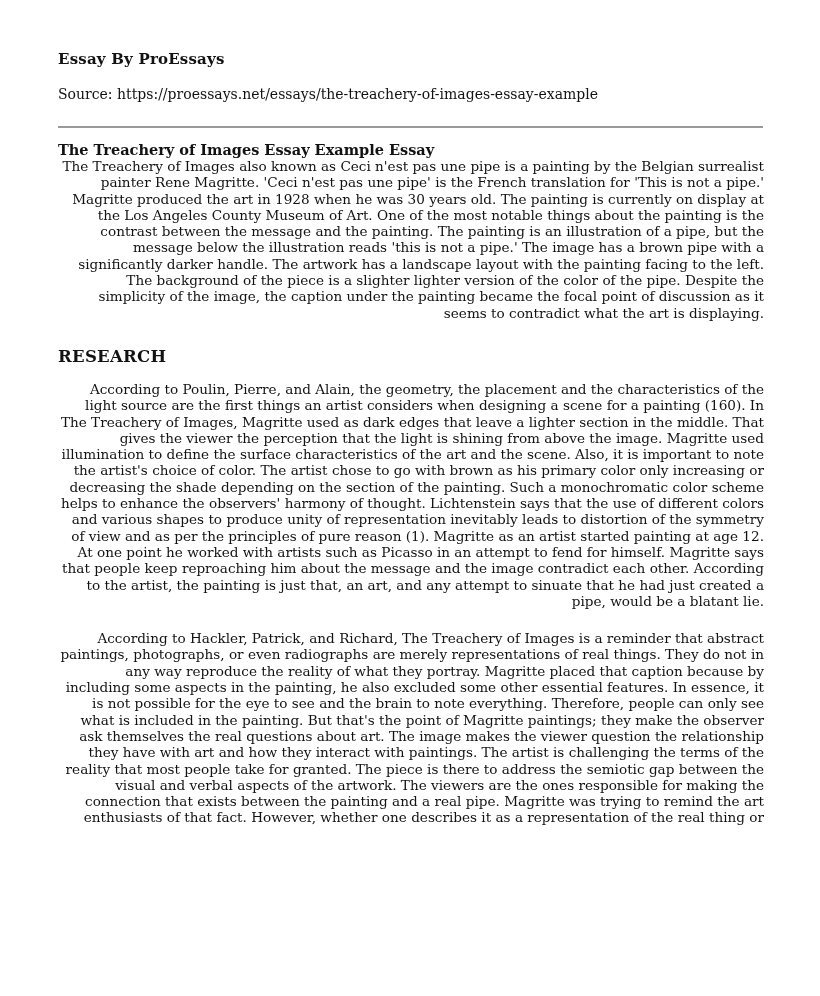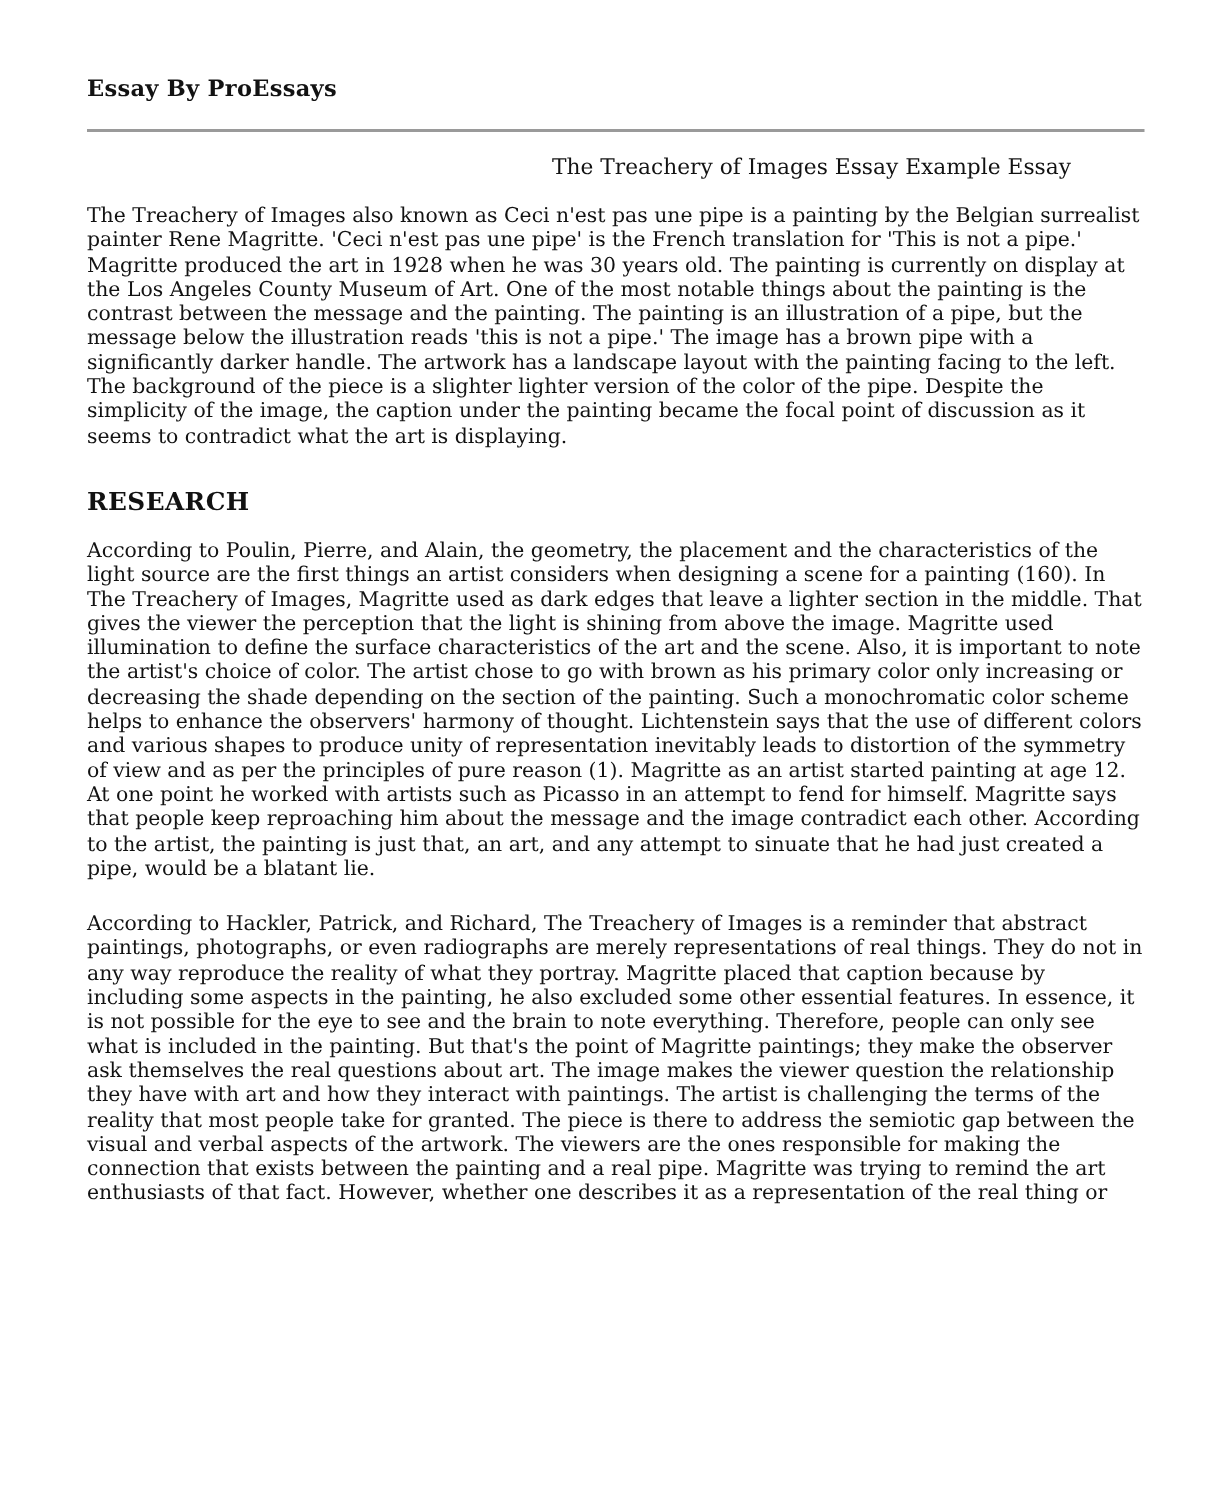--- a/index.html
+++ b/index.html
@@ -29,51 +29,51 @@
     margin: 0 0 24px 0;
   }
   .divider {
     border: none;
     border-top: 2px solid #9a9a9a;
     margin: 0 0 13px 0;
     width: 705px;
   }
   .doc-title {
     font-size: 14.5px;
-    font-weight: normal;
-    margin: 16px;
-    text-align: right;
+    font-weight: bold;
+    margin: 0;
   }
   .h-intro {
     font-size: 23px;
     font-weight: bold;
     margin: 45px 0 13px 0;
     letter-spacing: 0.2px;
   }
   .h-research {
     font-size: 16.5px;
     font-weight: bold;
     margin: 26px 0 15px 0;
     letter-spacing: 0.3px;
   }
   .body-para {
     font-size: 13.6px;
     line-height: 16.3px;
     margin: 0 0 21px 0;
     width: 706px;
-    text-align: left;
+    text-align: right;
   }
 </style>
 </head>
 <body>
 
 <div class="page">
 
   <div class="brand">Essay By ProEssays</div>
 
+  <div class="source-line">Source: https://proessays.net/essays/the-treachery-of-images-essay-example</div>
 
   <hr class="divider">
 
   <div class="doc-title">The Treachery of Images Essay Example Essay</div>
 
 
   <p class="body-para">The Treachery of Images also known as Ceci n'est pas une pipe is a painting by the Belgian surrealist painter Rene Magritte. 'Ceci n'est pas une pipe' is the French translation for 'This is not a pipe.' Magritte produced the art in 1928 when he was 30 years old. The painting is currently on display at the Los Angeles County Museum of Art. One of the most notable things about the painting is the contrast between the message and the painting. The painting is an illustration of a pipe, but the message below the illustration reads 'this is not a pipe.' The image has a brown pipe with a significantly darker handle. The artwork has a landscape layout with the painting facing to the left. The background of the piece is a slighter lighter version of the color of the pipe. Despite the simplicity of the image, the caption under the painting became the focal point of discussion as it seems to contradict what the art is displaying.</p>
 
   <div class="h-research">RESEARCH</div>
 

